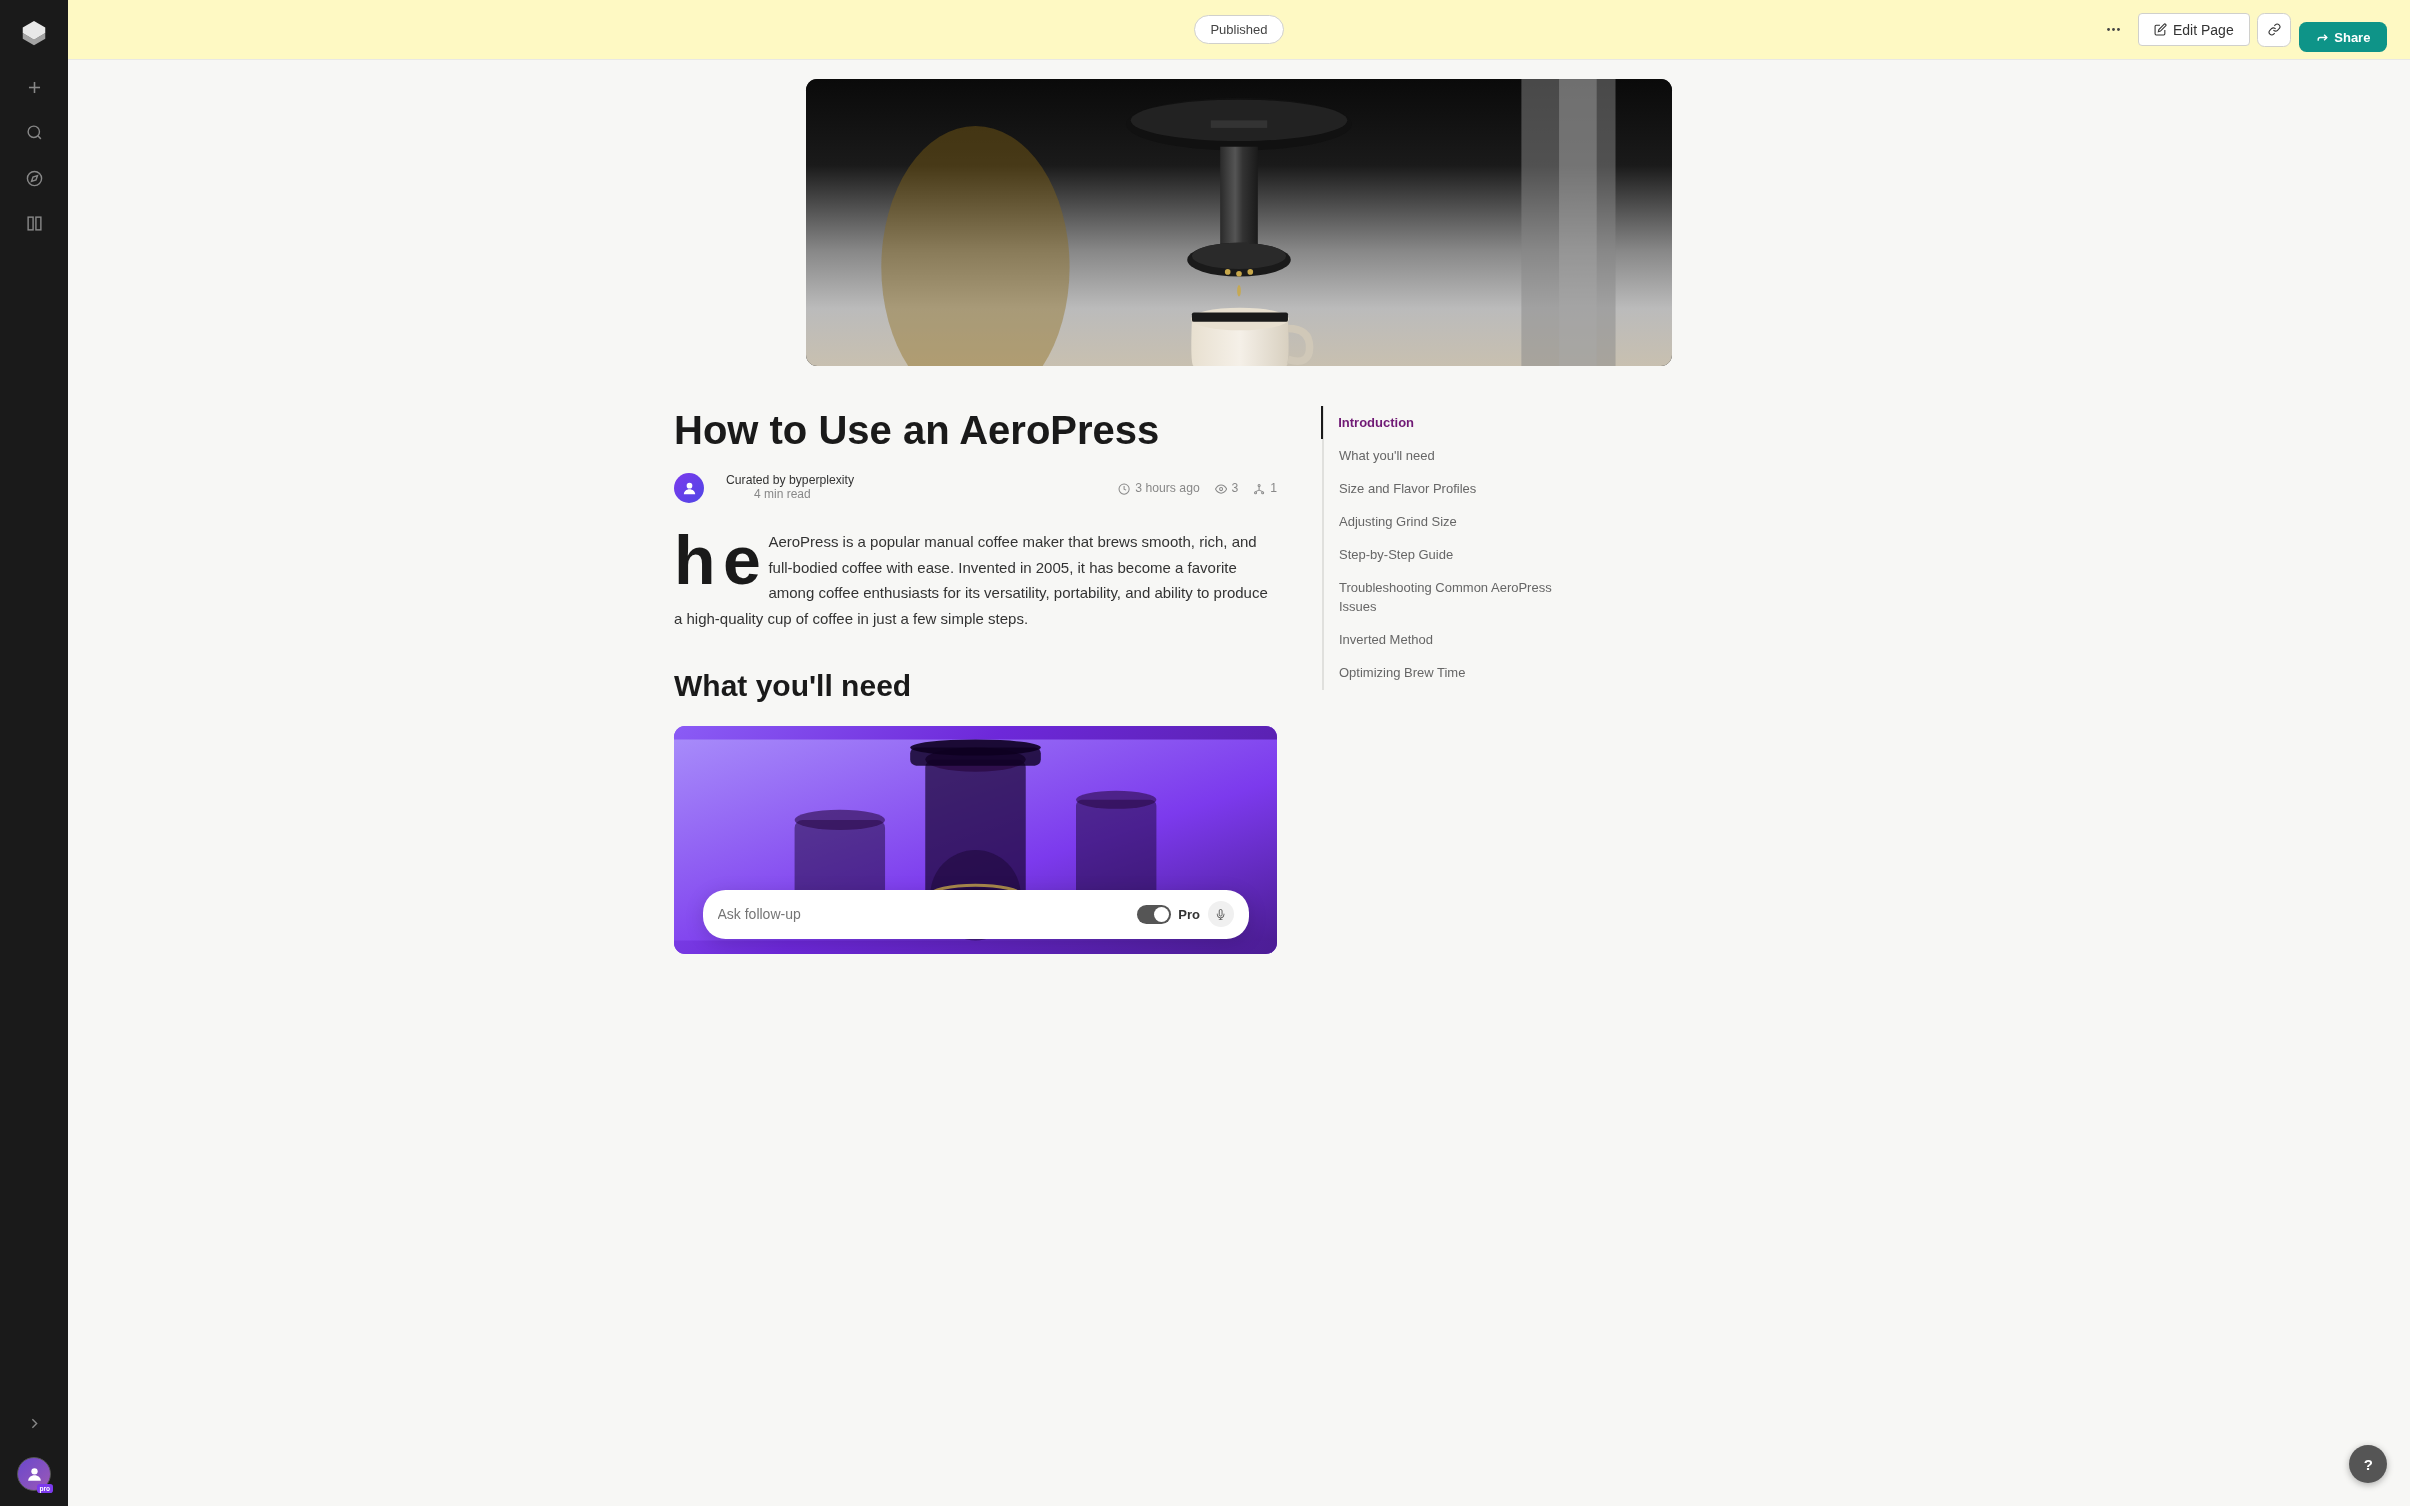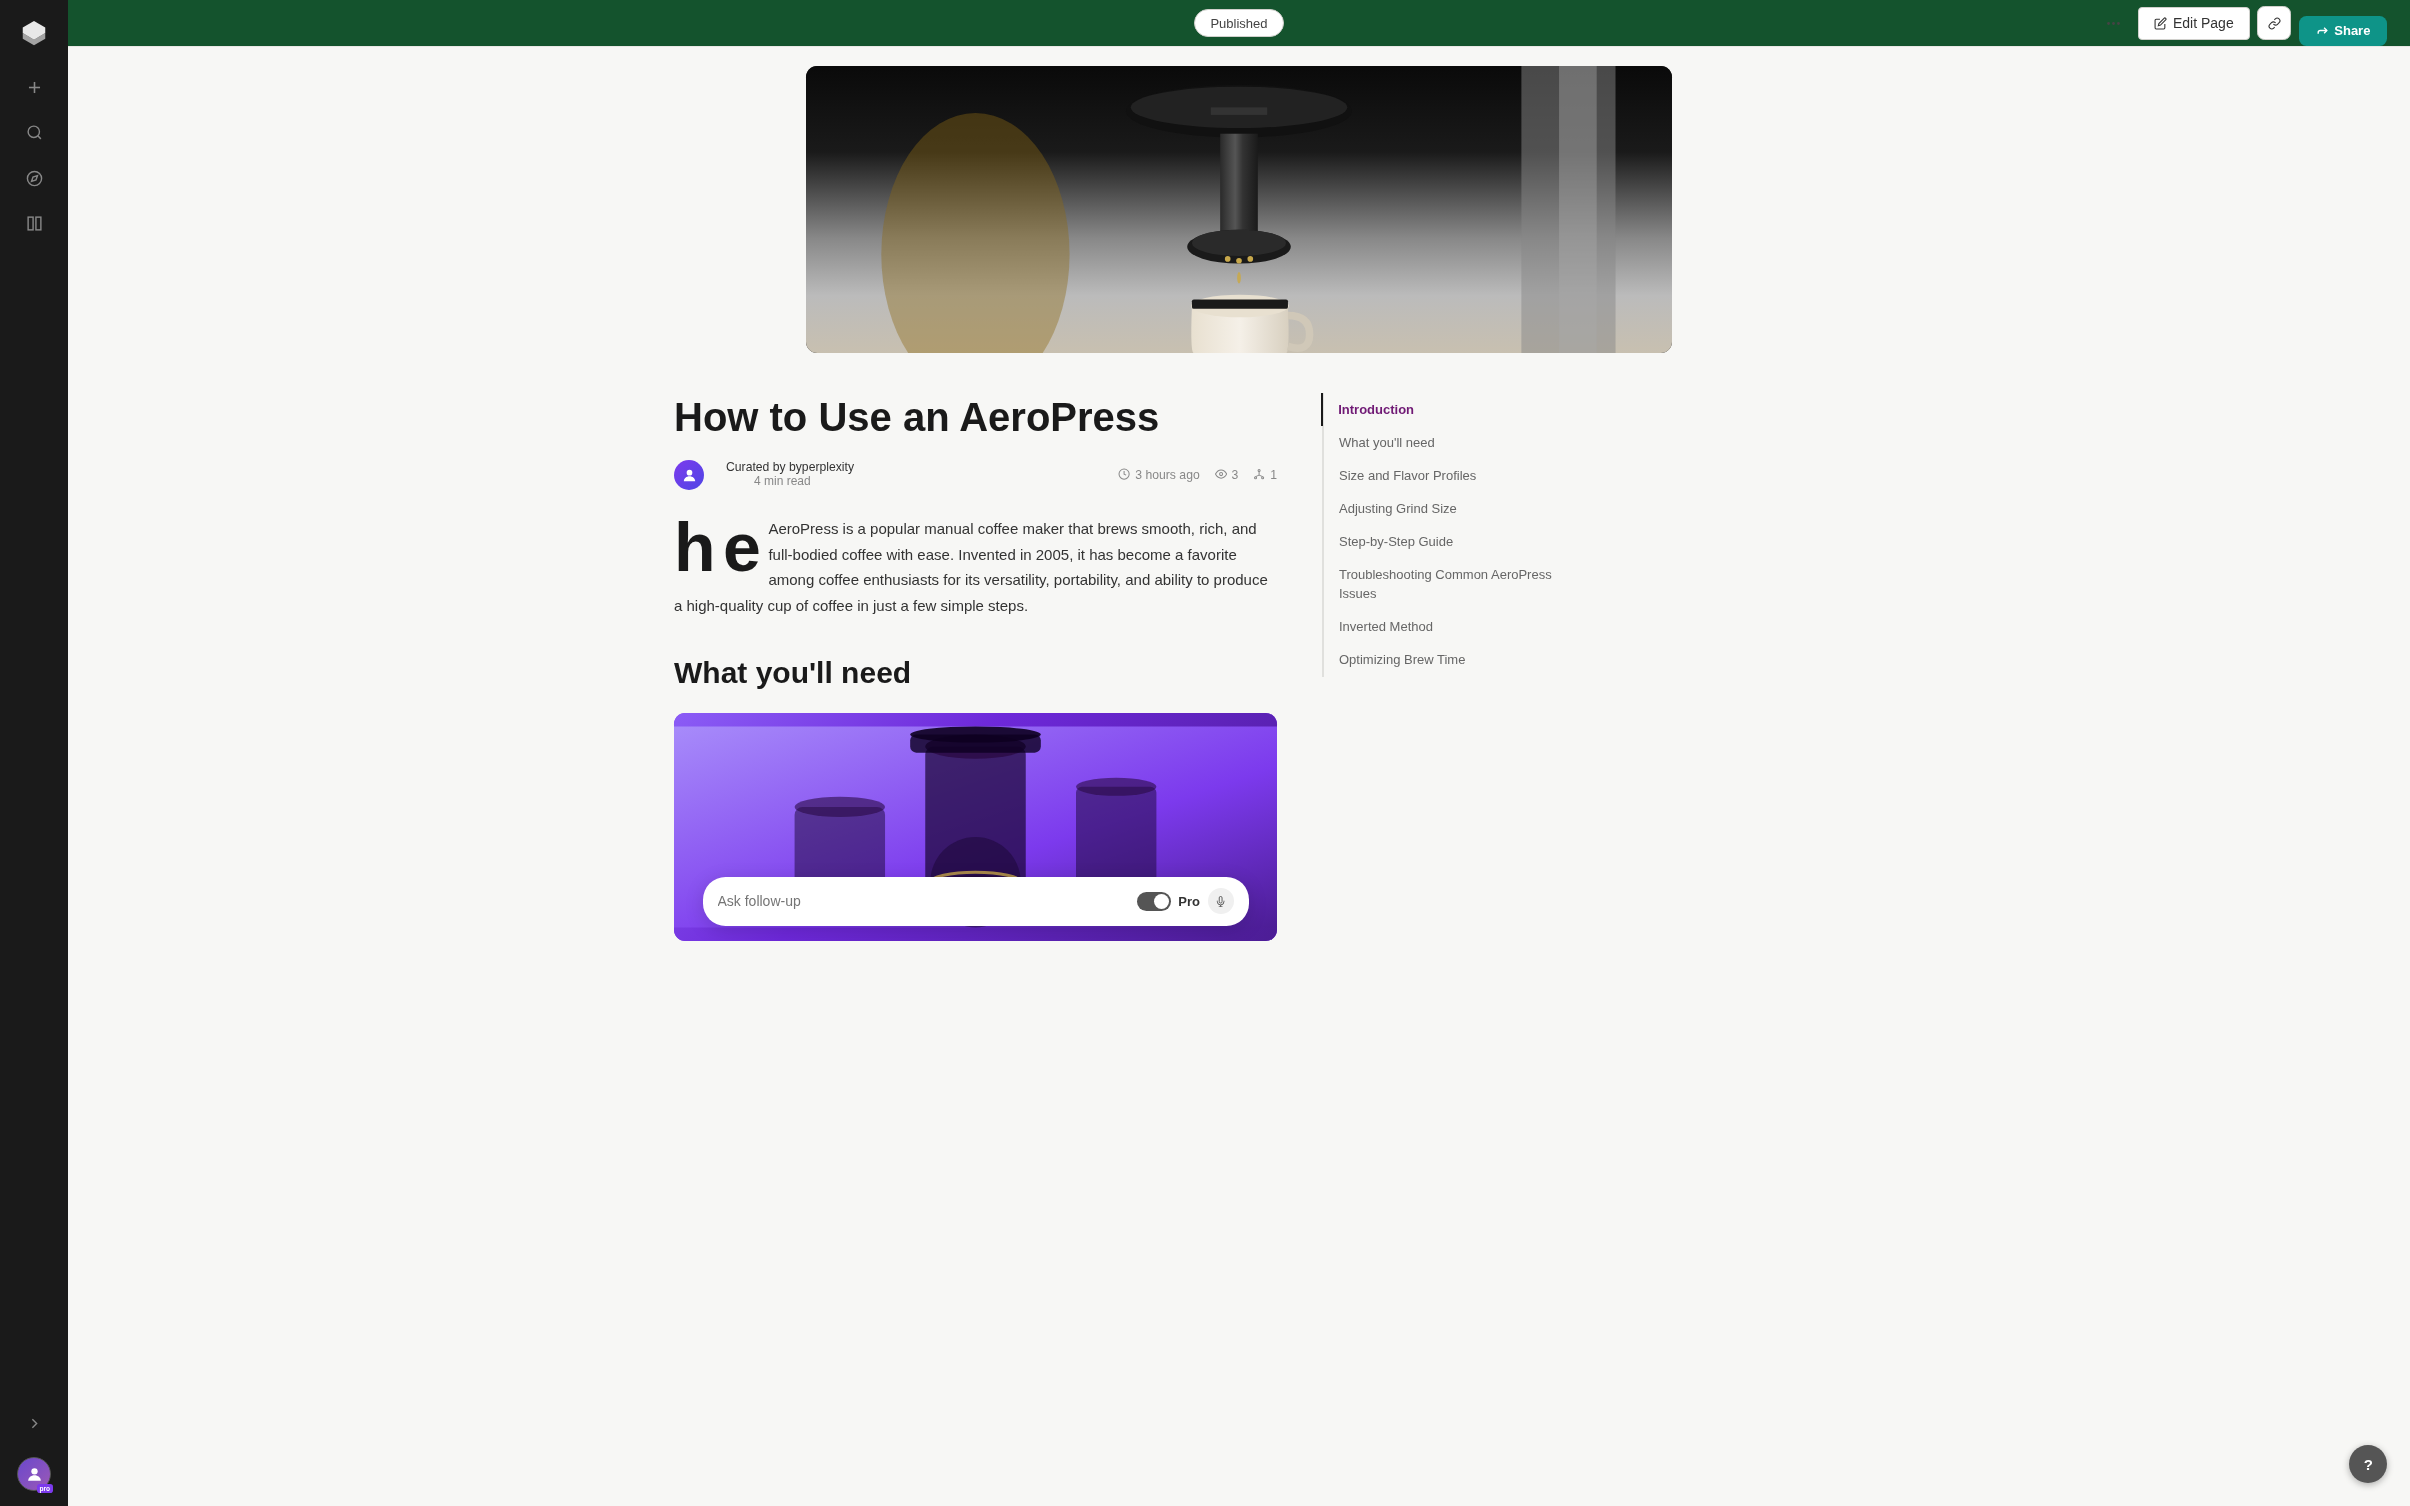--- a/index.html
+++ b/index.html
@@ -101,22 +101,22 @@
     
     .main {
       flex: 1;
       display: flex;
       flex-direction: column;
       overflow: hidden;
     }
 
     
     .topbar {
-      height: 47px;
-      background: #14532d;
+      height: 60px;
+      background: #fef9c3;
       display: flex;
       align-items: center;
       justify-content: center;
       padding: 0 22.6px;
       border-bottom: 0.9px solid #e8e8e5;
       flex-shrink: 0;
       position: relative;
     }
 
     .topbar-center {
@@ -321,21 +321,21 @@
     }
 
     .article-meta {
       display: flex;
       align-items: center;
       gap: 15px;
     }
 
     .meta-item {
       display: flex;
-      align-items: flex-start;
+      align-items: flex-end;
       gap: 4.7px;
       font-size: 12.2px;
       color: #888;
     }
 
     
     .article-body {
       font-size: 15px;
       line-height: 1.7;
       color: #333;

